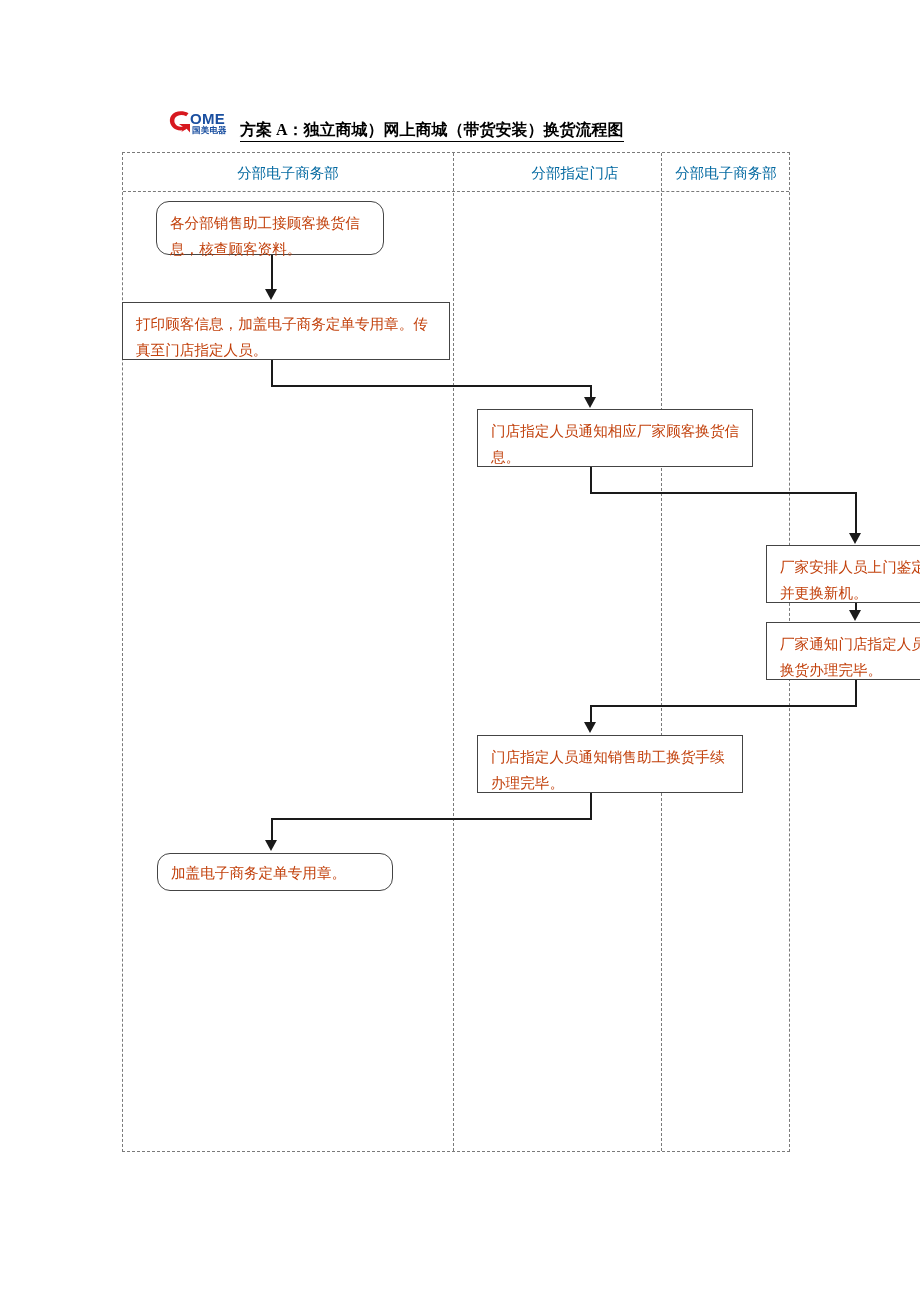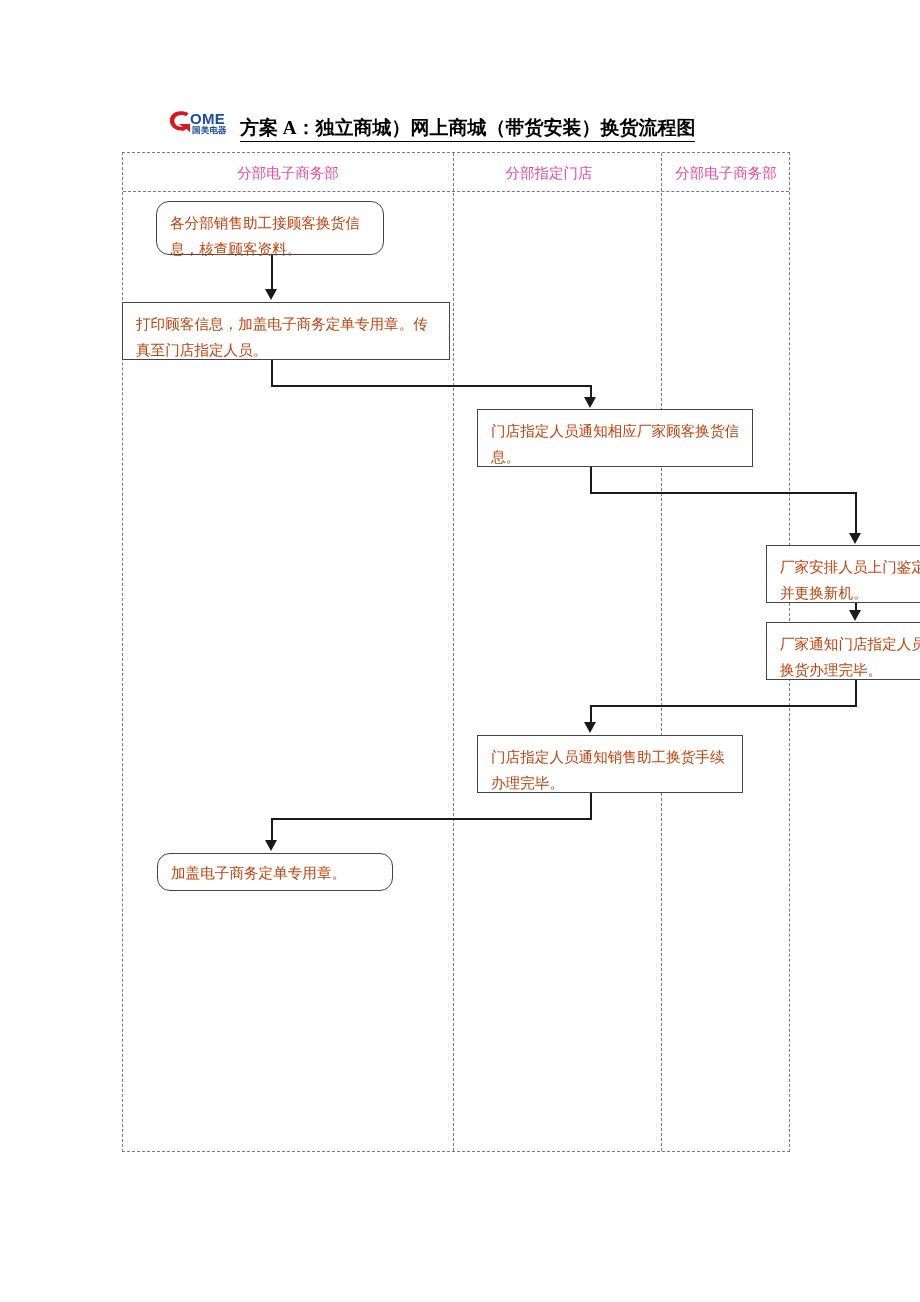--- a/index.html
+++ b/index.html
@@ -29,21 +29,21 @@
   }
   #logo {
     position: relative;
     width: 78px;
     height: 34px;
     flex: 0 0 auto;
   }
   #logo svg { display: block; }
   #title-text {
     font-family: "Liberation Serif", "DejaVu Serif", serif;
-    font-size: 19px;
+    font-size: 16px;
     font-weight: bold;
     color: #000;
     letter-spacing: 0px;
     white-space: nowrap;
     border-bottom: 1.6px solid #000;
     line-height: 1.25;
     padding-bottom: 1px;
     margin-left: -6px;
   }
 
@@ -76,25 +76,25 @@
     border-top: 1.6px dashed #7a7a7a;
   }
   .lane-header {
     position: absolute;
     top: 9px;
     height: 22px;
     line-height: 22px;
     text-align: center;
     font-family: "Liberation Serif", "DejaVu Serif", serif;
     font-size: 14.5px;
-    color: #ec4899;
+    color: #0369a1;
     white-space: nowrap;
   }
   #lane-header-0 { left: 0px;   width: 330px; }
-  #lane-header-1 { left: 322px; width: 208px; }
+  #lane-header-1 { left: 348px; width: 208px; }
   #lane-header-2 { left: 538px; width: 130px; }
 
   
   .node {
     position: absolute;
     box-sizing: border-box;
     background: #ffffff;
     border: 1.3px solid #444444;
     font-family: "Liberation Serif", "DejaVu Serif", serif;
     font-size: 14.6px;

